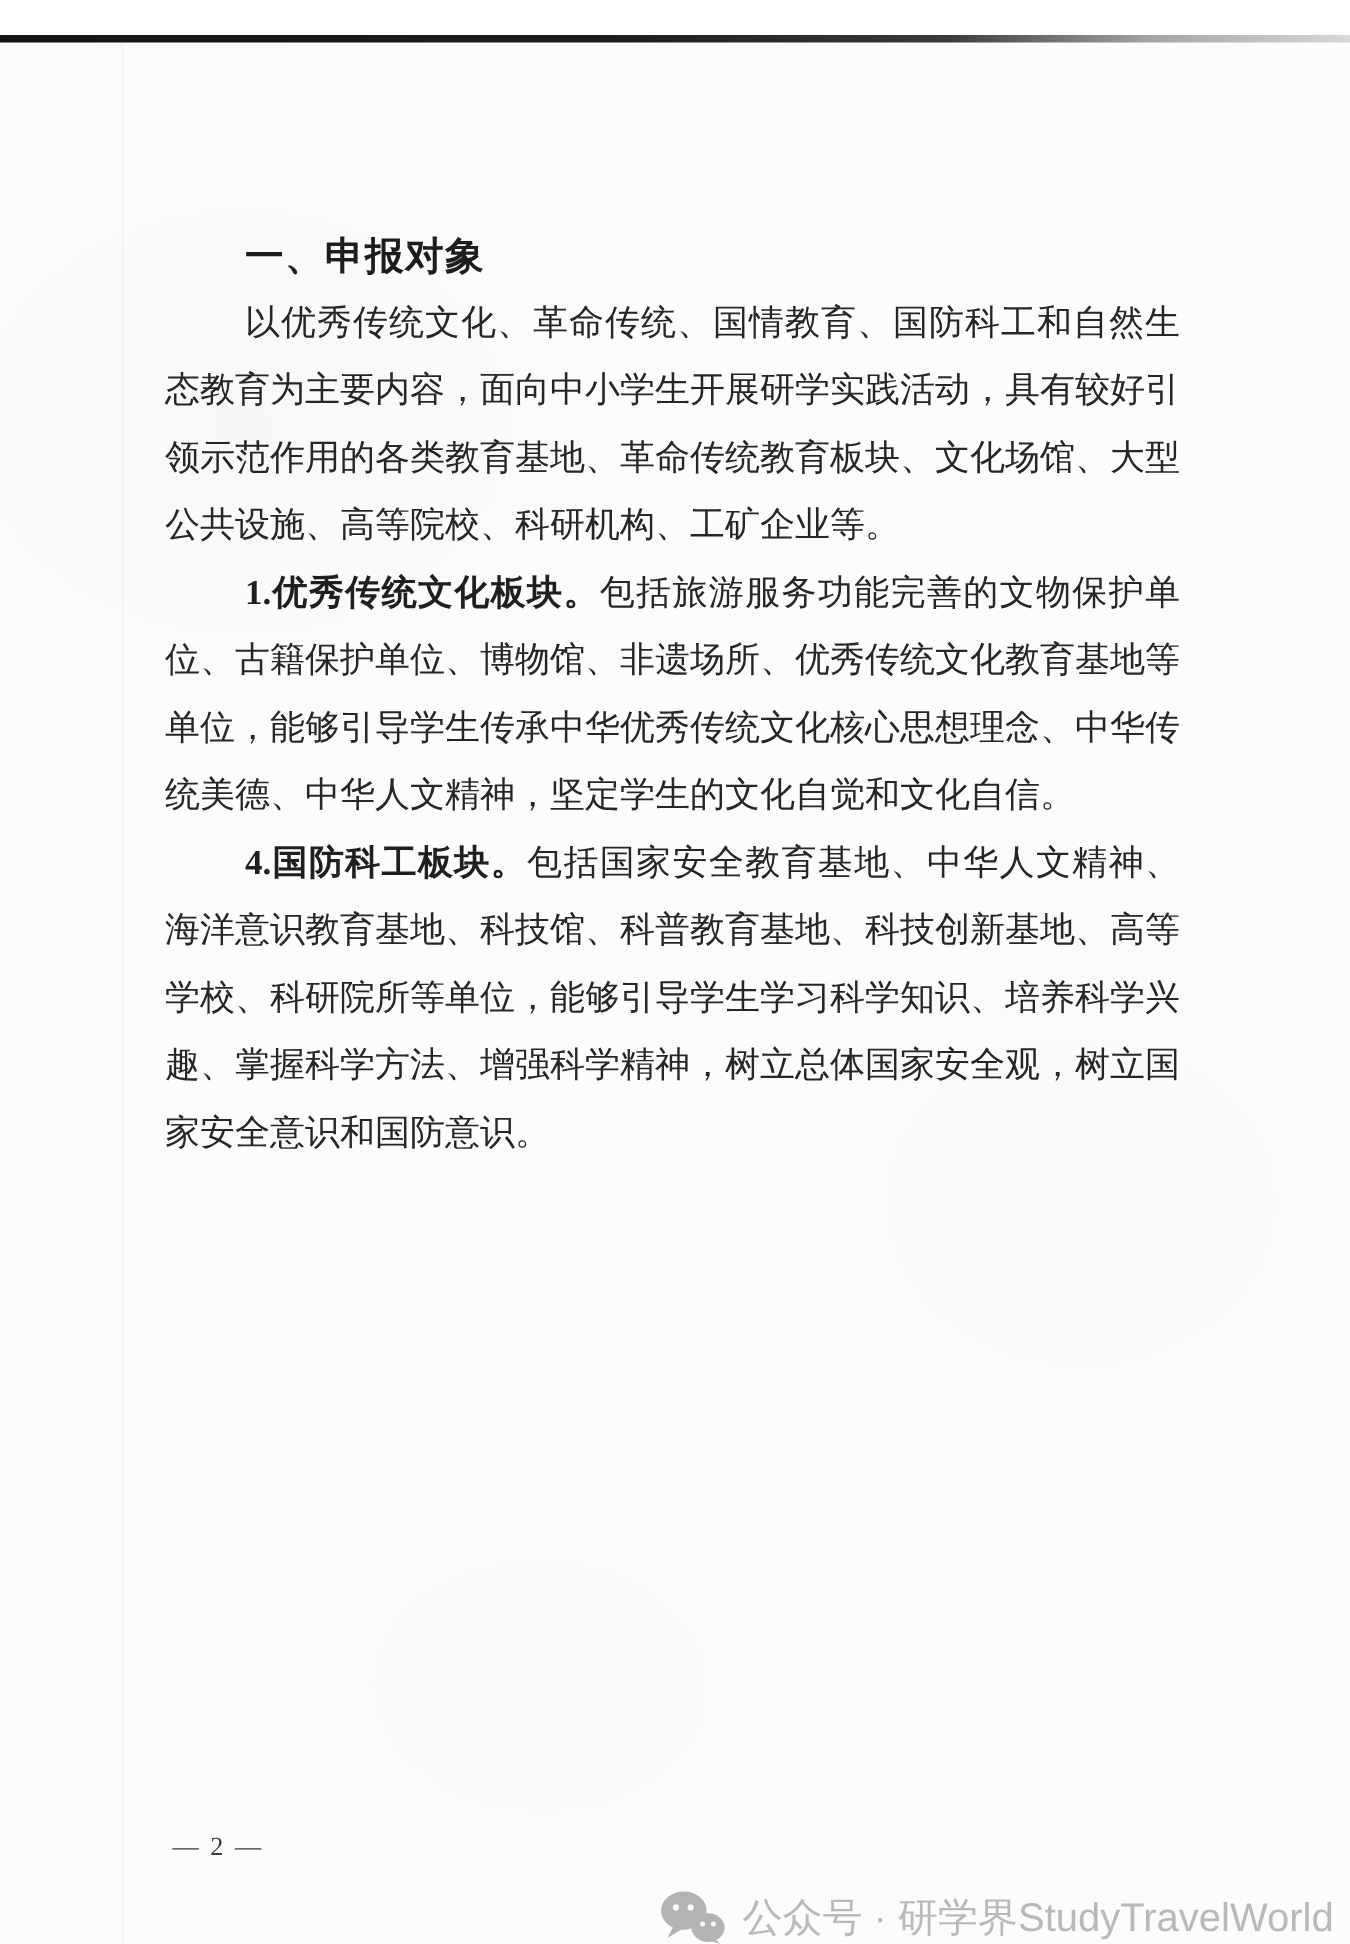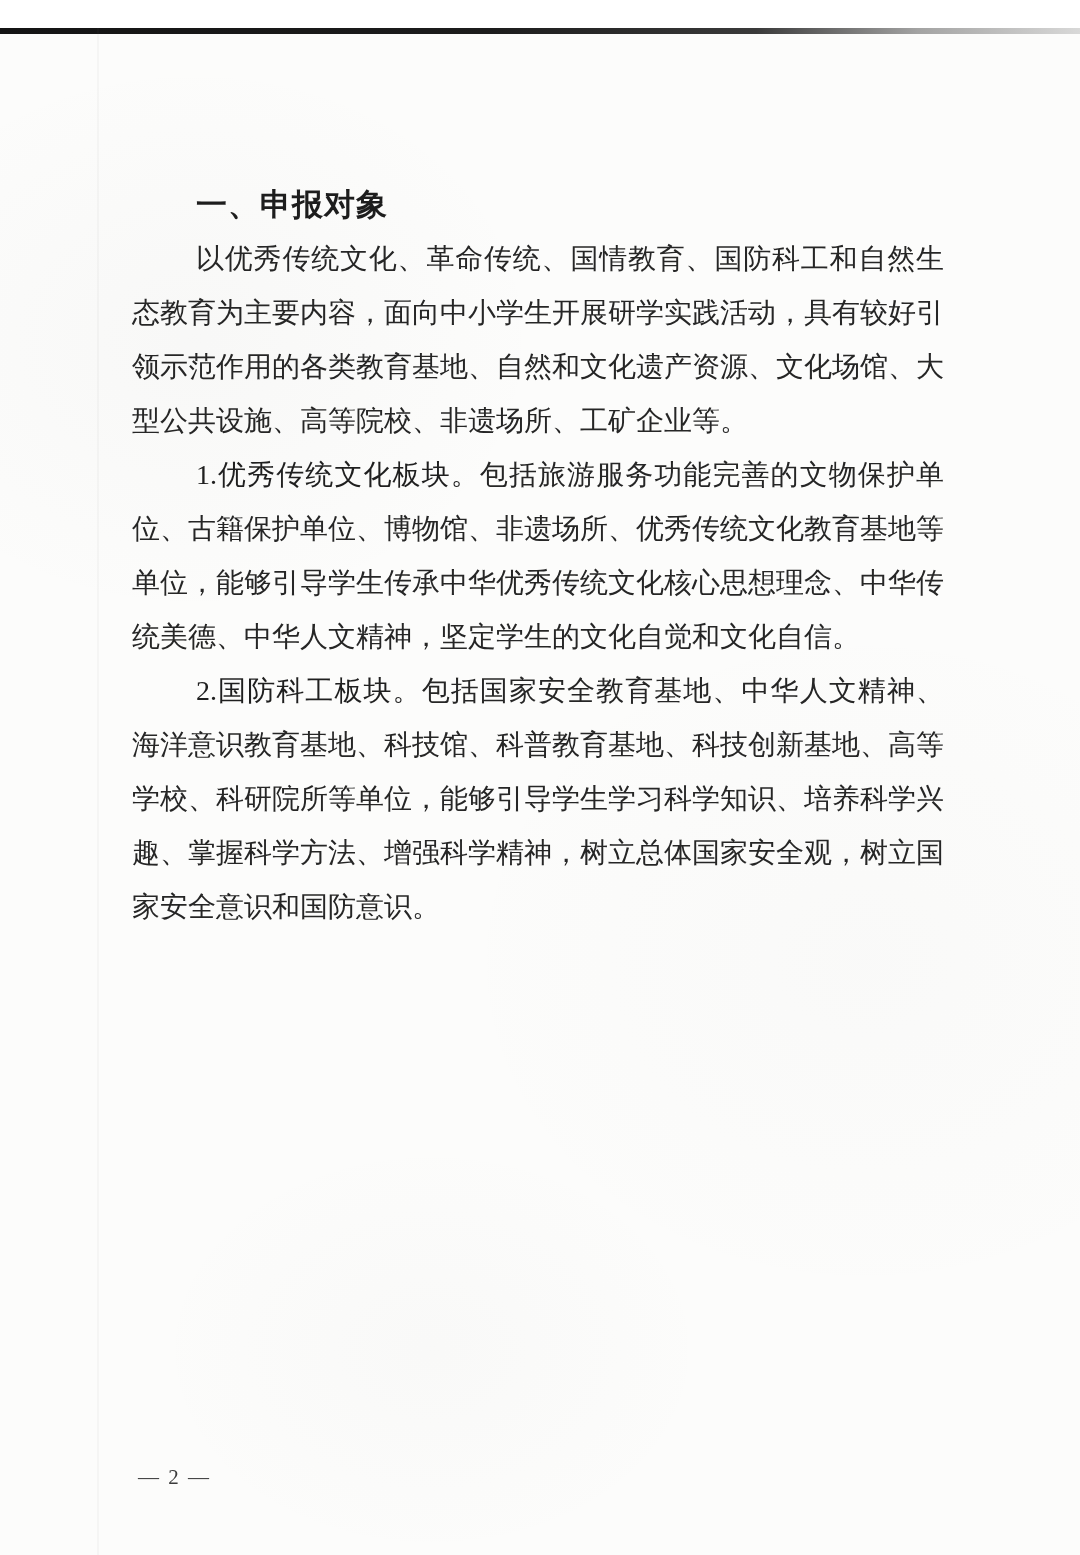--- a/index.html
+++ b/index.html
@@ -52,21 +52,21 @@
     line-height: 54px;
     color: #1d1d1d;
     letter-spacing: 1px;
     text-align: left;
   }
   .body-para {
     margin: 0;
     text-indent: 64px;
   }
   .para-label {
-    font-weight: 400;
+    font-weight: 700;
     color: #1f1f1f;
   }
   .page-number {
     position: absolute;
     left: 138px; top: 1436px;
     font-size: 21px;
     line-height: 26px;
     color: #3b3b3b;
     letter-spacing: 2px;
     font-family: "Liberation Serif", "DejaVu Serif", serif;
@@ -89,27 +89,44 @@
 <body>
 
 <div class="scan-page">
 
   <div class="edge-top"></div>
   <div class="scan-line-artifact"></div>
 
   <div class="doc-content">
     <h1 class="doc-heading">一、申报对象</h1>
 
-    <p class="body-para"><b class="para-label"></b><span>以优秀传统文化、革命传统、国情教育、国防科工和自然生态教育为主要内容，面向中小学生开展研学实践活动，具有较好引领示范作用的各类教育基地、自然和文化遗产资源、文化场馆、大型公共设施、高等院校、非遗场所、工矿企业等。</span></p>
+    <p class="body-para"><b class="para-label"></b><span>以优秀传统文化、革命传统、国情教育、国防科工和自然生态教育为主要内容，面向中小学生开展研学实践活动，具有较好引领示范作用的各类教育基地、革命传统教育板块、文化场馆、大型公共设施、高等院校、科研机构、工矿企业等。</span></p>
 
     <p class="body-para"><b class="para-label">1.优秀传统文化板块。</b><span>包括旅游服务功能完善的文物保护单位、古籍保护单位、博物馆、非遗场所、优秀传统文化教育基地等单位，能够引导学生传承中华优秀传统文化核心思想理念、中华传统美德、中华人文精神，坚定学生的文化自觉和文化自信。</span></p>
 
 
 
-    <p class="body-para"><b class="para-label">2.国防科工板块。</b><span>包括国家安全教育基地、中华人文精神、海洋意识教育基地、科技馆、科普教育基地、科技创新基地、高等学校、科研院所等单位，能够引导学生学习科学知识、培养科学兴趣、掌握科学方法、增强科学精神，树立总体国家安全观，树立国家安全意识和国防意识。</span></p>
+    <p class="body-para"><b class="para-label">4.国防科工板块。</b><span>包括国家安全教育基地、中华人文精神、海洋意识教育基地、科技馆、科普教育基地、科技创新基地、高等学校、科研院所等单位，能够引导学生学习科学知识、培养科学兴趣、掌握科学方法、增强科学精神，树立总体国家安全观，树立国家安全意识和国防意识。</span></p>
   </div>
 
   <div class="page-number">— 2 —</div>
 
+  <div class="watermark">
+    <svg class="wechat-icon" viewBox="0 0 36 30" xmlns="http://www.w3.org/2000/svg" aria-hidden="true">
+      <g fill="#b3b3b3">
+        <ellipse cx="13.2" cy="11.2" rx="12.6" ry="10.6"></ellipse>
+        <path d="M7.5 19.5 L4.2 26.2 L12.5 21.3 Z"></path>
+        <ellipse cx="26.6" cy="20.6" rx="9.2" ry="7.9"></ellipse>
+        <path d="M30.5 26.8 L33.6 30 L27.2 27.6 Z"></path>
+      </g>
+      <g fill="#fcfcfb">
+        <circle cx="8.8" cy="9.4" r="1.7"></circle>
+        <circle cx="17.0" cy="9.4" r="1.7"></circle>
+        <circle cx="23.6" cy="18.6" r="1.4"></circle>
+        <circle cx="29.6" cy="18.6" r="1.4"></circle>
+      </g>
+    </svg>
+    <span>公众号 · 研学界StudyTravelWorld</span>
+  </div>
 
   <div class="edge-bottom"></div>
 
 </div>
 
 </body></html>

